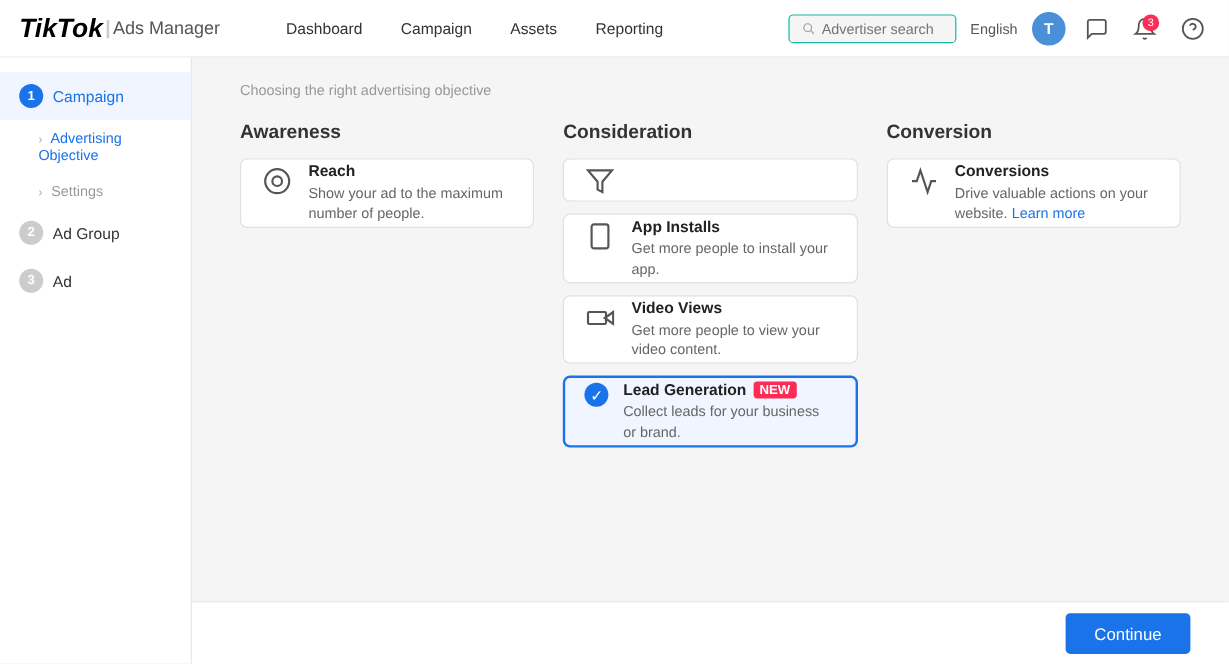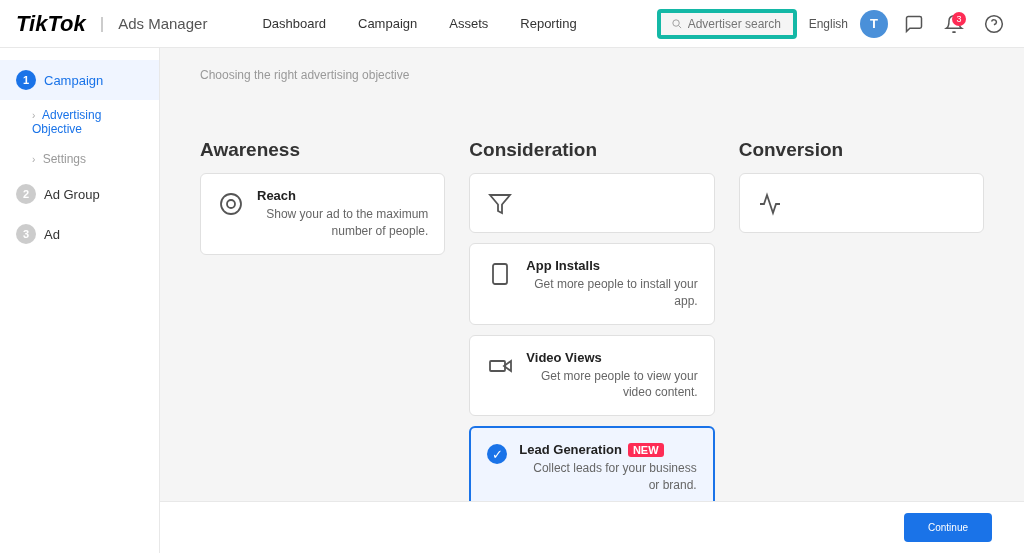--- a/index.html
+++ b/index.html
@@ -3,27 +3,27 @@
   <meta charset="utf-8">
   <style>
     * { margin: 0; padding: 0; box-sizing: border-box; }
     body { font-family: -apple-system, BlinkMacSystemFont, 'Segoe UI', sans-serif; background: #f5f5f5; width: 1024px; height: 553px; overflow: hidden; }
 
     
     .topnav {
       display: flex; align-items: center; background: #fff; height: 48px;
       border-bottom: 1px solid #e8e8e8; padding: 0 16px; gap: 24px;
     }
-    .topnav-logo { display: flex; align-items: center; gap: 12px; font-weight: 700; font-size: 15px; color: #000; }
+    .topnav-logo { display: flex; align-items: center; gap: 0; font-weight: 700; font-size: 15px; color: #000; }
     .topnav-logo .tiktok-logo { font-size: 22px; font-weight: 900; font-style: italic; }
     .topnav-logo .ads-manager { font-size: 15px; color: #555; font-weight: 400; }
     .topnav-links { display: flex; gap: 32px; margin-left: 31px; }
     .topnav-link { font-size: 13px; color: #333; cursor: pointer; padding: 4px 0; }
     .topnav-right { margin-left: auto; display: flex; align-items: center; gap: 12px; }
-    .search-bar { display: flex; align-items: center; background: #f5f5f5; border: 4px solid #14b8a6; border-radius: 4px; padding: 4px 10px; width: 140px; gap: 6px; }
+    .search-bar { display: flex; align-items: center; background: #f5f5f5; border: 1px solid #14b8a6; border-radius: 4px; padding: 4px 10px; width: 140px; gap: 6px; }
     .search-bar input { border: none; background: transparent; font-size: 12px; outline: none; width: 100%; color: #333; }
     .nav-icon { width: 28px; height: 28px; display: flex; align-items: center; justify-content: center; cursor: pointer; position: relative; color: #555; font-size: 18px; }
     .badge { position: absolute; top: 2px; right: 2px; background: #fe2c55; color: #fff; border-radius: 50%; width: 14px; height: 14px; font-size: 9px; display: flex; align-items: center; justify-content: center; }
     .lang-btn { font-size: 12px; color: #555; cursor: pointer; }
     .avatar { width: 28px; height: 28px; background: #4a90d9; border-radius: 50%; display: flex; align-items: center; justify-content: center; color: #fff; font-size: 13px; font-weight: 600; }
 
     
     .layout { display: flex; height: calc(553px - 48px); }
 
     
@@ -34,43 +34,43 @@
     .sidebar-step-num.inactive { background: #ccc; }
     .sidebar-sub { padding: 8px 16px 8px 32px; font-size: 12px; color: #1a73e8; cursor: pointer; }
     .sidebar-sub.muted { color: #999; }
     .sidebar-sub-arrow { font-size: 10px; margin-right: 4px; color: #aaa; }
 
     
     .main-content { flex: 1; overflow-y: auto; padding: 20px 40px; }
     .page-subtitle { font-size: 12px; color: #999; margin-bottom: 20px; }
     .objectives-grid { display: flex; gap: 24px; }
     .objective-col { flex: 1; }
-    .col-header { font-size: 19px; font-weight: 600; color: #333; margin-bottom: 12px; margin-top: 37px; }
+    .col-header { font-size: 16px; font-weight: 600; color: #333; margin-bottom: 12px; }
     .objective-card {
-      border: 1px solid #e0e0e0; border-radius: 6px; padding: 14px 16px;
-      margin-bottom: 10px; background: #fff; cursor: pointer; display: flex; align-items: flex-start; gap: 12px; text-align: right;
+      border: 1px solid #e0e0e0; border-radius: 6px; padding: 2px 16px;
+      margin-bottom: 10px; background: #fff; cursor: pointer; display: flex; align-items: flex-start; gap: 12px;
     }
     .objective-card.selected { border: 2px solid #1a73e8; background: #f0f5ff; }
     .card-icon { width: 28px; height: 28px; flex-shrink: 0; display: flex; align-items: center; justify-content: center; margin-top: 2px; }
     .card-body { flex: 1; }
     .card-title { font-size: 13px; font-weight: 600; color: #222; margin-bottom: 3px; display: flex; align-items: center; gap: 6px; }
     .card-desc { font-size: 12px; color: #666; line-height: 1.4; }
     .card-link { color: #1a73e8; font-size: 12px; cursor: pointer; }
     .new-badge { background: #fe2c55; color: #fff; font-size: 11px; font-weight: 700; padding: 1px 5px; border-radius: 3px; vertical-align: middle; }
     .check-circle { width: 20px; height: 20px; border-radius: 50%; background: #1a73e8; display: flex; align-items: center; justify-content: center; color: #fff; font-size: 13px; flex-shrink: 0; margin-top: 2px; }
 
     
     .bottom-bar {
       position: fixed; bottom: 0; left: 160px; right: 0;
       background: #fff; border-top: 1px solid #e8e8e8;
       height: 52px; display: flex; align-items: center; justify-content: flex-end; padding: 0 32px;
     }
     .continue-btn {
       background: #1a73e8; color: #fff; border: none; border-radius: 4px;
-      padding: 9px 24px; font-size: 10px; font-weight: 500; cursor: pointer;
+      padding: 9px 24px; font-size: 14px; font-weight: 500; cursor: pointer;
     }
   </style>
 </head>
 <body>
 
 <nav class="topnav">
   <div class="topnav-logo">
     <span class="tiktok-logo">TikTok</span>
     <span style="color:#ccc;font-size:16px;margin:0 2px;">|</span>
     <span class="ads-manager">Ads Manager</span>
@@ -209,20 +209,27 @@
       </div>
 
       <div class="objective-col">
         <div class="col-header">Conversion</div>
         <div class="objective-card">
           <div class="card-icon">
             <svg width="24" height="24" viewBox="0 0 24 24" fill="none" stroke="#555" stroke-width="1.8">
                 <polyline points="22 12 18 12 15 21 9 3 6 12 2 12"></polyline>
               </svg>
           </div>
+          <div class="card-body">
+            <div class="card-title">Conversions</div>
+            <div class="card-desc">
+              <span>Drive valuable actions on your website.</span>
+              <span class="card-link">Learn more</span>
+            </div>
+          </div>
         </div>
       </div>
 
     </div>
   </main>
 </div>
 
 <div class="bottom-bar">
   <button class="continue-btn">Continue</button>
 </div>

